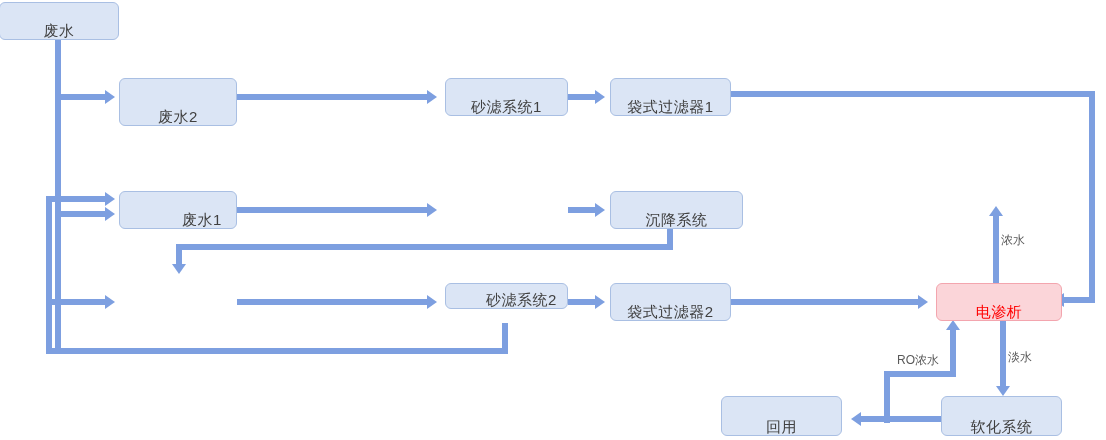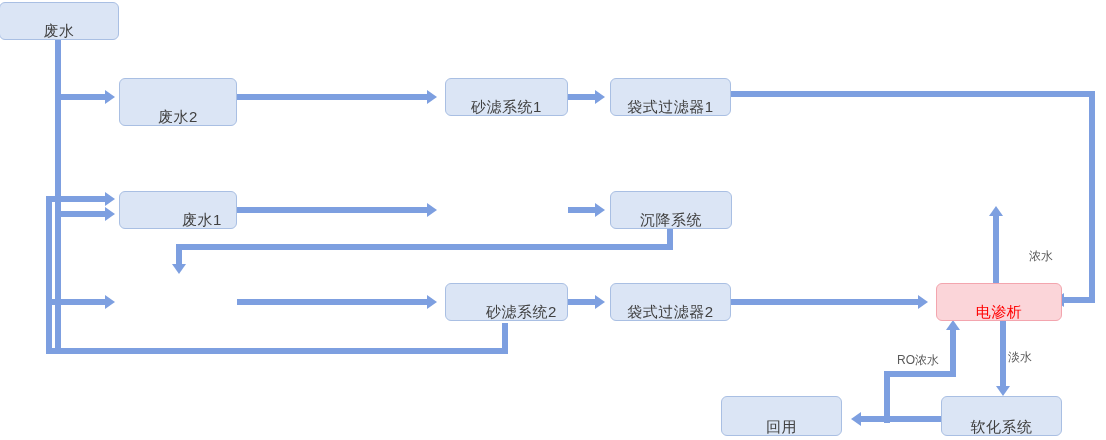--- a/index.html
+++ b/index.html
@@ -149,21 +149,21 @@
   <div class="arrow down" style="left:996px; top:386px;"></div>
 
   <div class="conn v" style="left:884px; top:371px; height:52px;"></div>
   <div class="conn h" style="left:884px; top:371px; width:72px;"></div>
   <div class="conn v" style="left:950px; top:330px; height:44px;"></div>
   <div class="arrow up" style="left:946px; top:320px;"></div>
 
   <div class="conn h" style="left:861px; top:416px; width:80px;"></div>
   <div class="arrow left" style="left:851px; top:412px;"></div>
 
-  <div class="edge-label" style="left:1001px; top:248px;margin-left:28px;">浓水</div>
+  <div class="edge-label" style="left:1001px; top:232px;">浓水</div>
   <div class="edge-label" style="left:1008px; top:349px;">淡水</div>
   <div class="edge-label" style="left:897px; top:352px;">RO浓水</div>
 
   <div class="node blue" style="left:-1px; top:2px; width:120px; height:38px;">
     <span>废水</span>
   </div>
 
   <div class="node blue" style="left:119px; top:78px; width:118px; height:48px;">
     <span>废水2</span>
   </div>
@@ -174,26 +174,26 @@
 
   <div class="node blue" style="left:610px; top:78px; width:121px; height:38px;">
     <span>袋式过滤器1</span>
   </div>
 
   <div class="node blue" style="left:119px; top:191px; width:118px; height:38px;padding-left:48px;">
     <span>废水1</span>
   </div>
 
 
-  <div class="node blue" style="left:610px; top:191px; width:122px; height:38px;">
+  <div class="node blue" style="left:610px; top:191px; width:133px; height:38px;">
     <span>沉降系统</span>
   </div>
 
 
-  <div class="node blue" style="left:445px; top:283px; width:123px; height:38px;padding-left:30px;">
+  <div class="node blue" style="left:445px; top:283px; width:123px; height:26px;padding-left:30px;">
     <span>砂滤系统2</span>
   </div>
 
   <div class="node blue" style="left:610px; top:283px; width:121px; height:38px;">
     <span>袋式过滤器2</span>
   </div>
 
 
   <div class="node red" style="left:936px; top:283px; width:126px; height:38px;">
     <span>电渗析</span>

